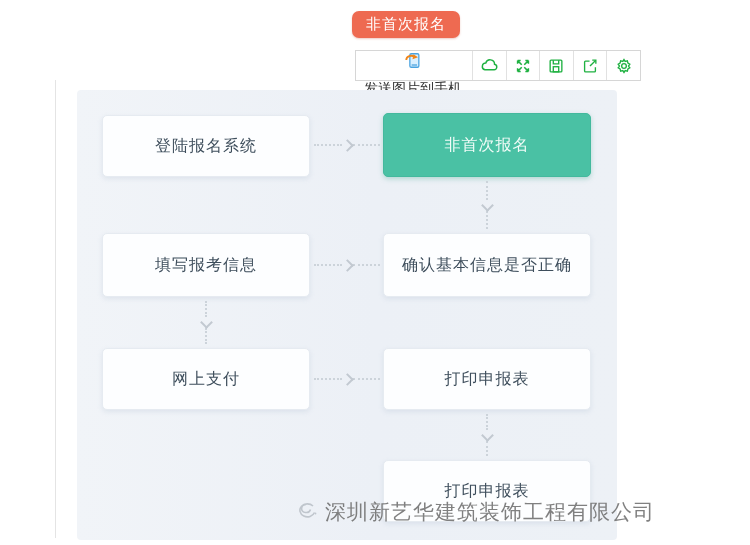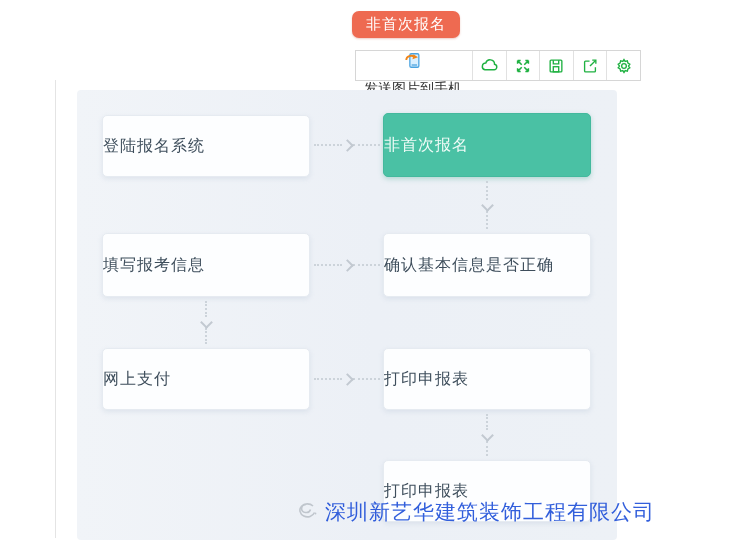--- a/index.html
+++ b/index.html
@@ -37,21 +37,21 @@
   
   .panel{
     position:absolute;left:77px;top:90px;width:540px;height:450px;
     background:linear-gradient(90deg,#f1f4f8 0%,#ecf0f6 55%,#edf1f6 100%);
     border-radius:4px;
   }
   .node{
     position:absolute;width:208px;height:62px;box-sizing:border-box;
     background:#fdfeff;border:1px solid #e6ebf1;border-radius:5px;
     box-shadow:0 2px 5px rgba(140,160,190,.18);
-    display:flex;align-items:center;
+    display:flex;align-items:center;justify-content:center;
     color:#3e4e5c;font-size:16px;letter-spacing:1px;
   }
   .node.green{
     background:#4ac1a4;border-color:#43b99d;color:#f2fcf8;
     box-shadow:0 2px 5px rgba(70,170,145,.35);
   }
   
   .h-arrow{position:absolute;display:flex;align-items:center;height:12px;}
   .h-seg{flex:1;border-top:2px dotted #ccd3da;height:0;}
   .chev-right{
@@ -60,21 +60,21 @@
   }
   .v-arrow{position:absolute;display:flex;flex-direction:column;align-items:center;width:12px;}
   .v-seg{flex:1;border-left:2px dotted #ccd3da;width:0;}
   .chev-down{
     width:7px;height:7px;border-bottom:2px solid #c2c9d1;border-right:2px solid #c2c9d1;
     transform:rotate(45deg);margin:1px 0;flex:none;
   }
   
   .watermark{
     position:absolute;left:293px;top:498px;display:flex;align-items:center;gap:6px;
-    color:#1d4ed8;font-size:21px;letter-spacing:1px;opacity:.9;z-index:5;
+    color:#737373;font-size:21px;letter-spacing:1px;opacity:.9;z-index:5;
     white-space:nowrap;
   }
 </style>
 </head>
 <body>
 
 <div class="page">
 
   <div class="badge">
     <span>非首次报名</span>

